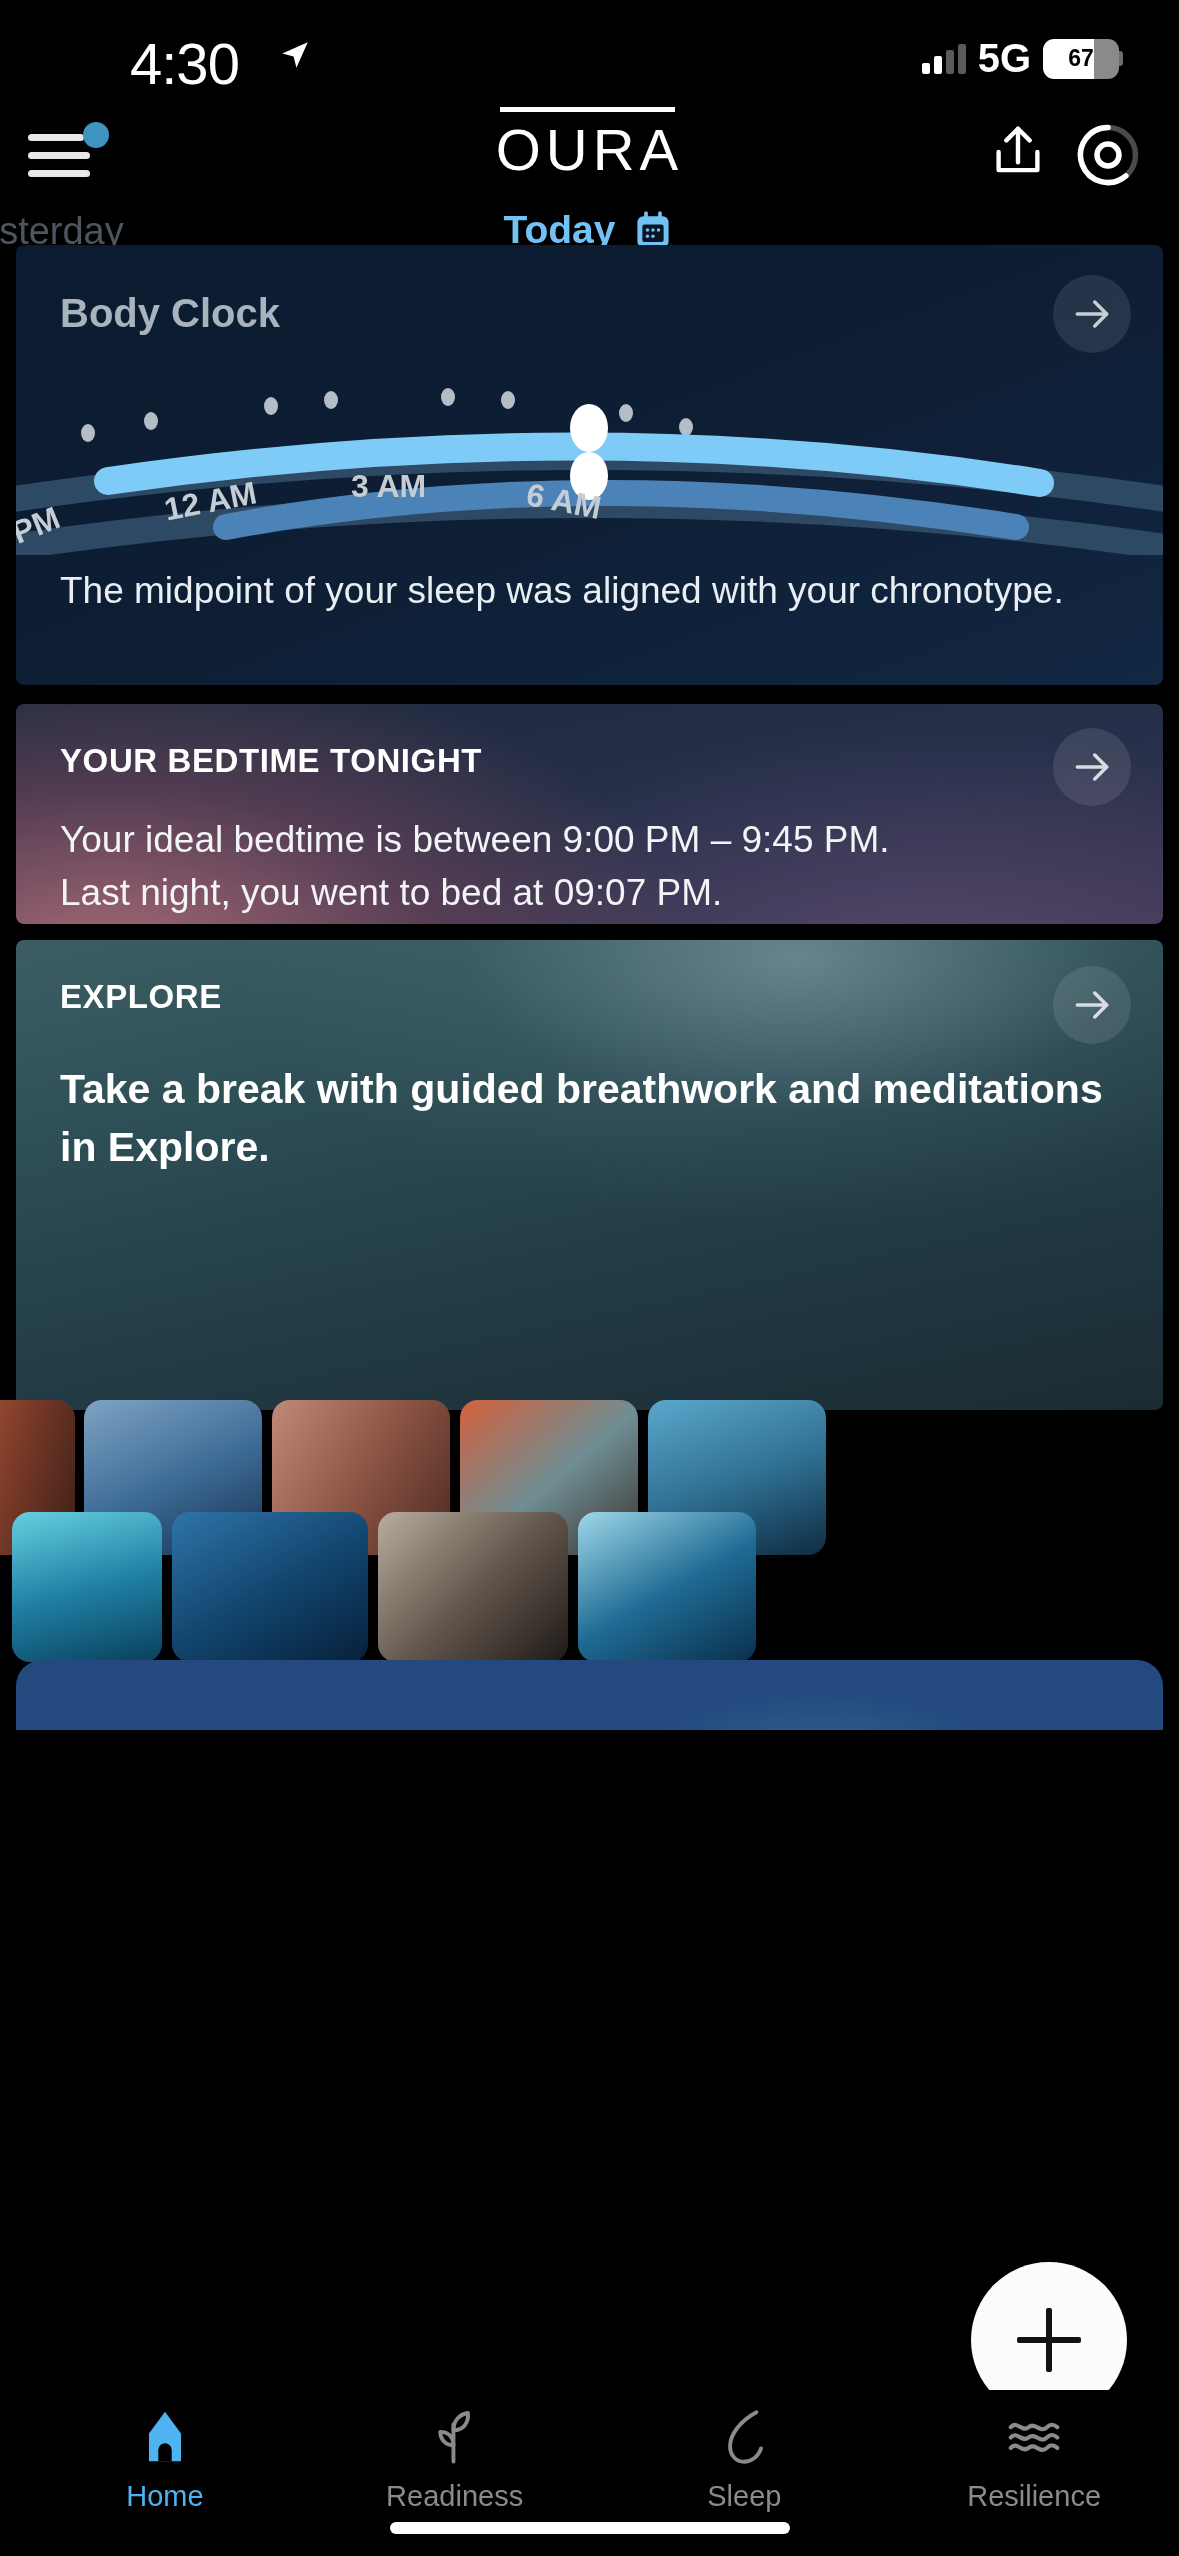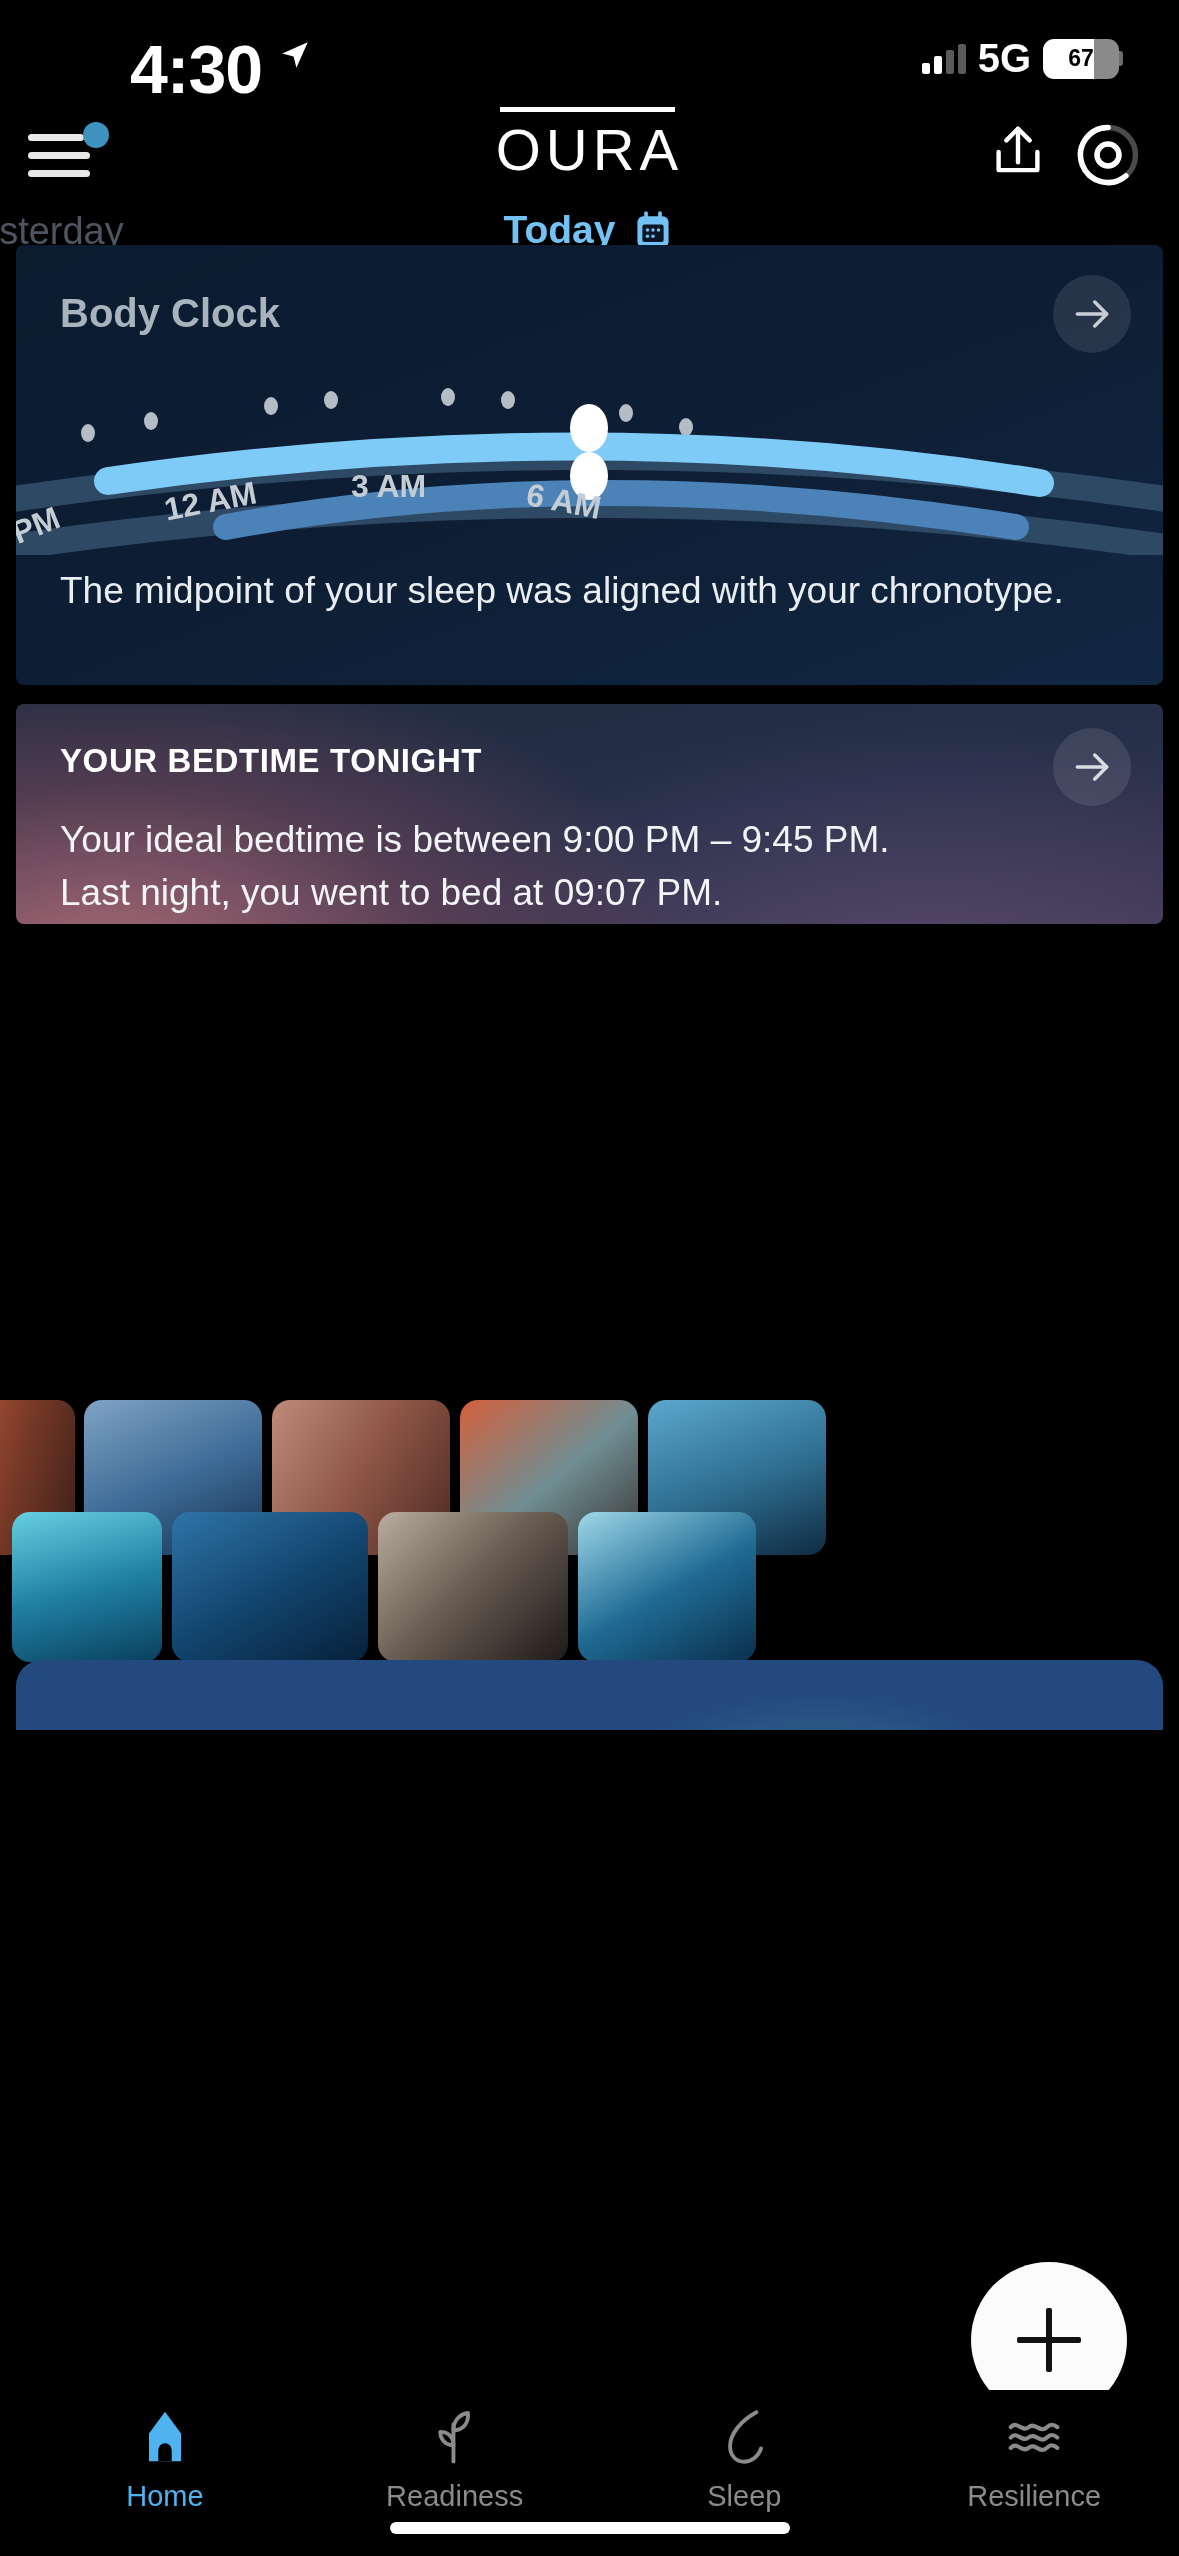--- a/index.html
+++ b/index.html
@@ -8,21 +8,21 @@
     background:#000;
     font-family:"Liberation Sans", sans-serif;
     overflow:hidden;
   }
   .phone { position:relative; width:1179px; height:2556px; background:#000; }
 
   
   .statusbar { position:absolute; top:0; left:0; width:100%; height:110px; }
   .sb-time {
     position:absolute; left:130px; top:30px;
-    color:#fff; font-size:68px; font-weight:700; letter-spacing:-1px;
+    color:#fff; font-size:58px; font-weight:400; letter-spacing:-1px;
   }
   .sb-loc { position:absolute; left:278px; top:38px; width:34px; height:34px; }
   .sb-right { position:absolute; right:56px; top:36px; display:flex; align-items:center; gap:12px; }
   .sig { display:flex; align-items:flex-end; gap:4px; height:30px; }
   .sig i { display:block; width:8px; background:#fff; border-radius:2px; }
   .sig i:nth-child(1){height:11px;}
   .sig i:nth-child(2){height:18px;}
   .sig i:nth-child(3){height:24px;background:#5a5a5a;}
   .sig i:nth-child(4){height:30px;background:#5a5a5a;}
   .sb-5g { color:#fff; font-size:40px; font-weight:700; letter-spacing:0px; }
@@ -237,20 +237,30 @@
           <path d="M4 12 H20"></path>
             <path d="M13.5 5.5 L20 12 L13.5 18.5"></path>
         </svg>
       </div>
       <div class="bt-body">
         <div>Your ideal bedtime is between 9:00 PM – 9:45 PM.</div>
         <div>Last night, you went to bed at 09:07 PM.</div>
       </div>
     </div>
 
+    <div class="card" id="card-explore">
+      <div class="ex-kicker">EXPLORE</div>
+      <div class="arrow-btn" id="ex-arrow">
+        <svg width="44" height="44" viewBox="0 0 24 24" fill="none" stroke="#d8dde2" stroke-width="1.9" stroke-linecap="round" stroke-linejoin="round">
+          <path d="M4 12 H20"></path>
+            <path d="M13.5 5.5 L20 12 L13.5 18.5"></path>
+        </svg>
+      </div>
+      <div class="ex-body">Take a break with guided breathwork and meditations in Explore.</div>
+    </div>
 
     <div class="tiles" id="tiles-row1">
         <div class="tile" style="left: -60px; top: 0px; width: 135px; height: 155px; background: linear-gradient(105deg, rgb(194, 96, 58) 0%, rgb(122, 58, 40) 52%, rgb(61, 32, 24) 100%);"></div>
         <div class="tile" style="left: 84px; top: 0px; width: 178px; height: 155px; background: linear-gradient(155deg, rgb(127, 163, 196) 0%, rgb(61, 107, 150) 52%, rgb(22, 48, 79) 100%);"></div>
         <div class="tile" style="left: 272px; top: 0px; width: 178px; height: 155px; background: linear-gradient(120deg, rgb(192, 138, 120) 0%, rgb(138, 83, 68) 52%, rgb(78, 42, 34) 100%);"></div>
         <div class="tile" style="left: 460px; top: 0px; width: 178px; height: 155px; background: linear-gradient(140deg, rgb(212, 96, 60) 0%, rgb(111, 142, 147) 52%, rgb(58, 50, 48) 100%);"></div>
         <div class="tile" style="left: 648px; top: 0px; width: 178px; height: 155px; background: linear-gradient(160deg, rgb(90, 168, 204) 0%, rgb(47, 111, 146) 52%, rgb(15, 44, 66) 100%);"></div>
       </div>
     <div class="tiles" id="tiles-row2">
         <div class="tile" style="left: 12px; top: 0px; width: 150px; height: 150px; background: linear-gradient(165deg, rgb(102, 207, 224) 0%, rgb(31, 127, 163) 52%, rgb(10, 63, 92) 100%);"></div>

